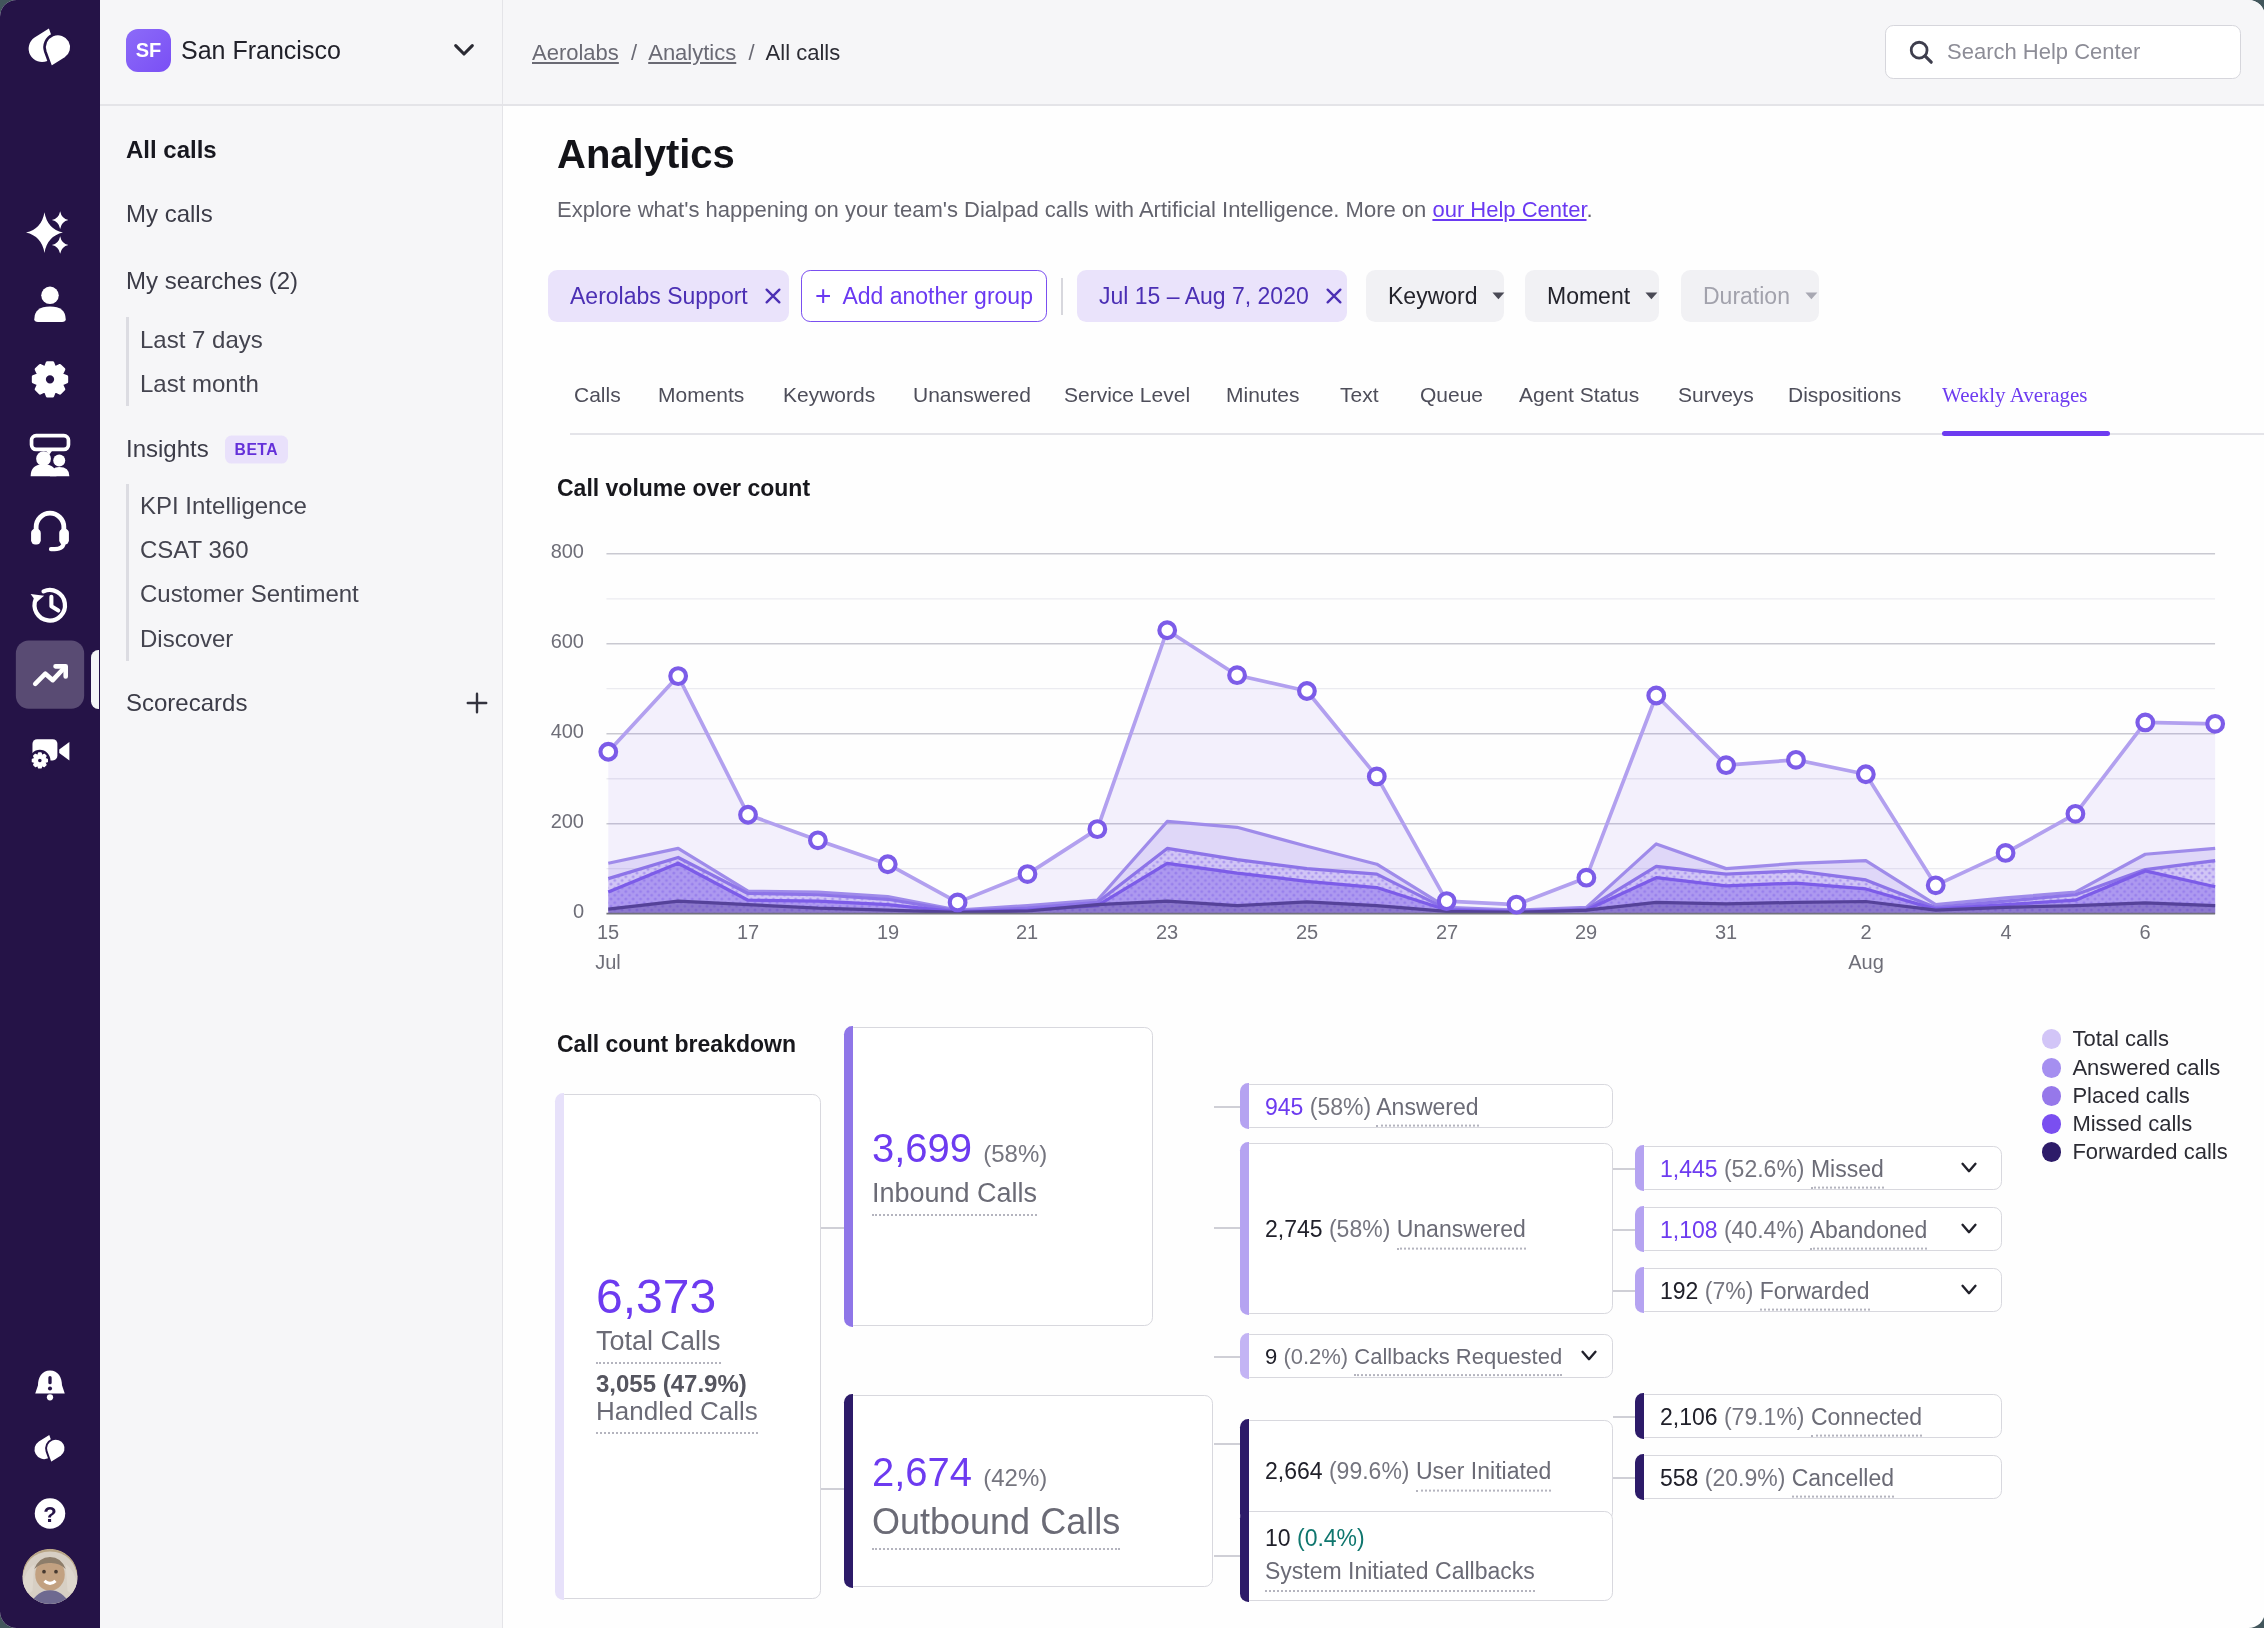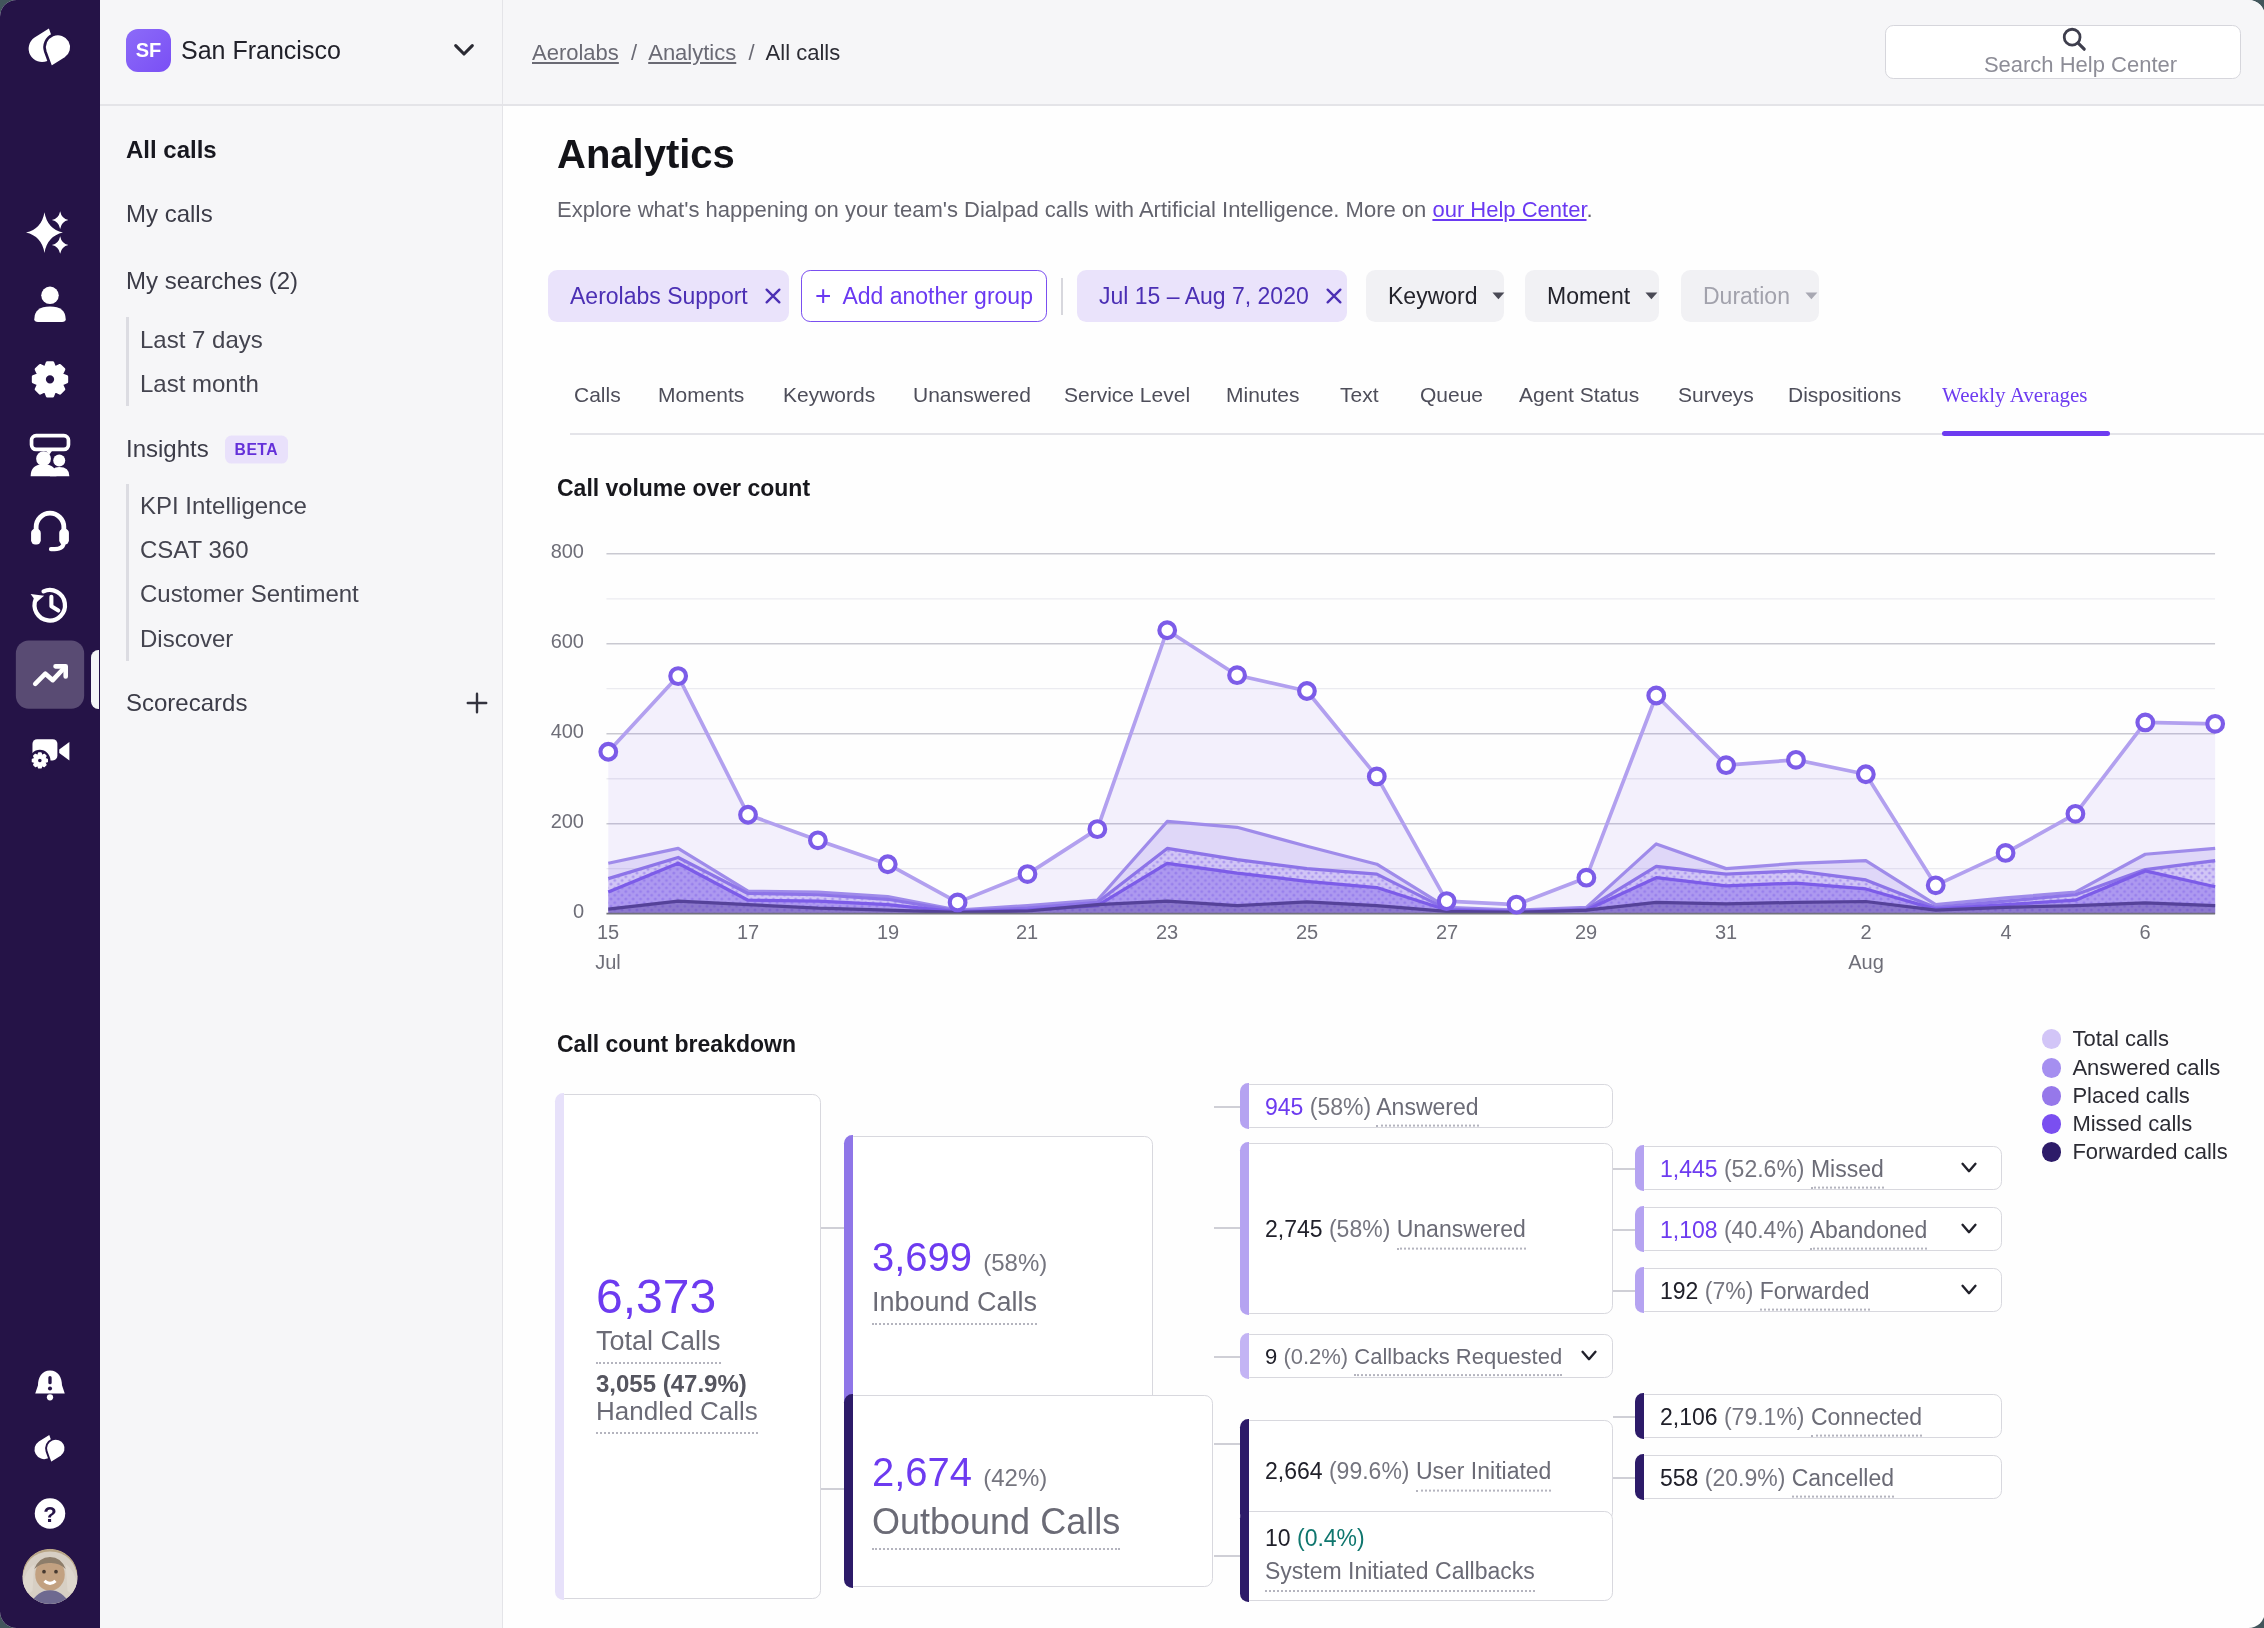--- a/index.html
+++ b/index.html
@@ -15,21 +15,21 @@
 .mi { position:absolute; left:126px; transform:translateY(-50%); font-size:24px; color:#3c3c48; white-space:nowrap; }
 .mi.bold { font-weight:700; color:#17171f; }
 .mi.sub { left:140px; color:#44444f; }
 .grule { position:absolute; left:126px; width:2.8px; background:#dcdce2; }
 .beta { display:inline-block; background:#e9e1fb; color:#6430d9; font-size:15.7px; font-weight:700;
   padding:5.5px 10px 4.6px; border-radius:6.5px; margin-left:9.2px; vertical-align:1.8px; letter-spacing:0.5px; }
 .crumbs { position:absolute; left:532px; top:53px; transform:translateY(-50%); font-size:22px; color:#6a6a74; }
 .crumbs a { color:#6a6a74; text-decoration:underline; }
 .crumbs .cur { color:#2c2c34; }
 .search { position:absolute; left:1885px; top:25px; width:356px; height:54px; background:#fff;
-  border:1.8px solid #d6d6dc; border-radius:8.3px; display:flex; align-items:center; padding-left:22px;flex-direction:column; }
+  border:1.8px solid #d6d6dc; border-radius:8.3px; display:flex; align-items:center; padding-left:22px; }
 .search span { color:#8d8d97; font-size:22px; margin-left:13px; }
 .h1 { position:absolute; left:557px; top:132px; font-size:40px; font-weight:700; color:#131318; }
 .desc { position:absolute; left:557px; top:210px; transform:translateY(-50%); font-size:22px; color:#63636d; }
 .desc a { color:#6a39f2; text-decoration:underline; }
 .chip { position:absolute; top:270px; height:52px; border-radius:9.2px; font-size:23px;
   display:flex; align-items:center; padding:0 0 0 22px; white-space:nowrap; }
 .chip.purple { background:#eae3fb; color:#4b2fb4; }
 .chip.outline { background:#fff; border:1.8px solid #7a4ff0; color:#6a39f2; justify-content:center; padding:0; }
 .chip.gray { background:#f1f1f4; color:#23232b; }
 .chip.gray.dis { color:#a2a2ac; }
@@ -280,21 +280,21 @@
 <div style="position:absolute;left:1214px;top:1555px;width:28px;height:1.8px;background:#cfcfd6"></div>
 <div style="position:absolute;left:1613px;top:1416px;width:23px;height:1.8px;background:#cfcfd6"></div>
 <div style="position:absolute;left:1613px;top:1477px;width:23px;height:1.8px;background:#cfcfd6"></div>
   <div class="bx" style="left:556px;top:1094px;width:265px;height:505px">
 <div class="stripe" style="background:#e7e1fa"></div>
 <div style="position:absolute;left:39px;top:174px;font-size:48px;color:#6d3bf0">6,373</div>
 <div style="position:absolute;left:39px;top:231px;font-size:27px;color:#6b6b76"><span class="dotl">Total Calls</span></div>
 <div style="position:absolute;left:39px;top:275px;font-size:24px;font-weight:700;color:#55555f">3,055 (47.9%)</div>
 <div style="position:absolute;left:39px;top:301px;font-size:26px;color:#6b6b76"><span class="dotl">Handled Calls</span></div>
 </div>
-<div class="bx" style="left:845px;top:1136px;width:308px;height:299px">
+<div class="bx" style="left:845px;top:1027px;width:308px;height:299px">
 <div class="stripe" style="background:#8f76e8"></div>
 <div style="position:absolute;left:26px;top:98px;font-size:40px;color:#6d3bf0">3,699 <span style="font-size:24px;color:#75757f">(58%)</span></div>
 <div style="position:absolute;left:26px;top:150px;font-size:27px;color:#6b6b76"><span class="dotl">Inbound Calls</span></div>
 </div>
 <div class="bx" style="left:845px;top:1395px;width:368px;height:192px">
 <div class="stripe" style="background:#2d1b69"></div>
 <div style="position:absolute;left:26px;top:54px;font-size:40px;color:#6d3bf0">2,674 <span style="font-size:24px;color:#75757f">(42%)</span></div>
 <div style="position:absolute;left:26px;top:105px;font-size:36px;color:#6b6b76"><span class="dotl">Outbound Calls</span></div>
 </div>
 <div class="bx" style="left:1241px;top:1084px;width:372px;height:44px">

